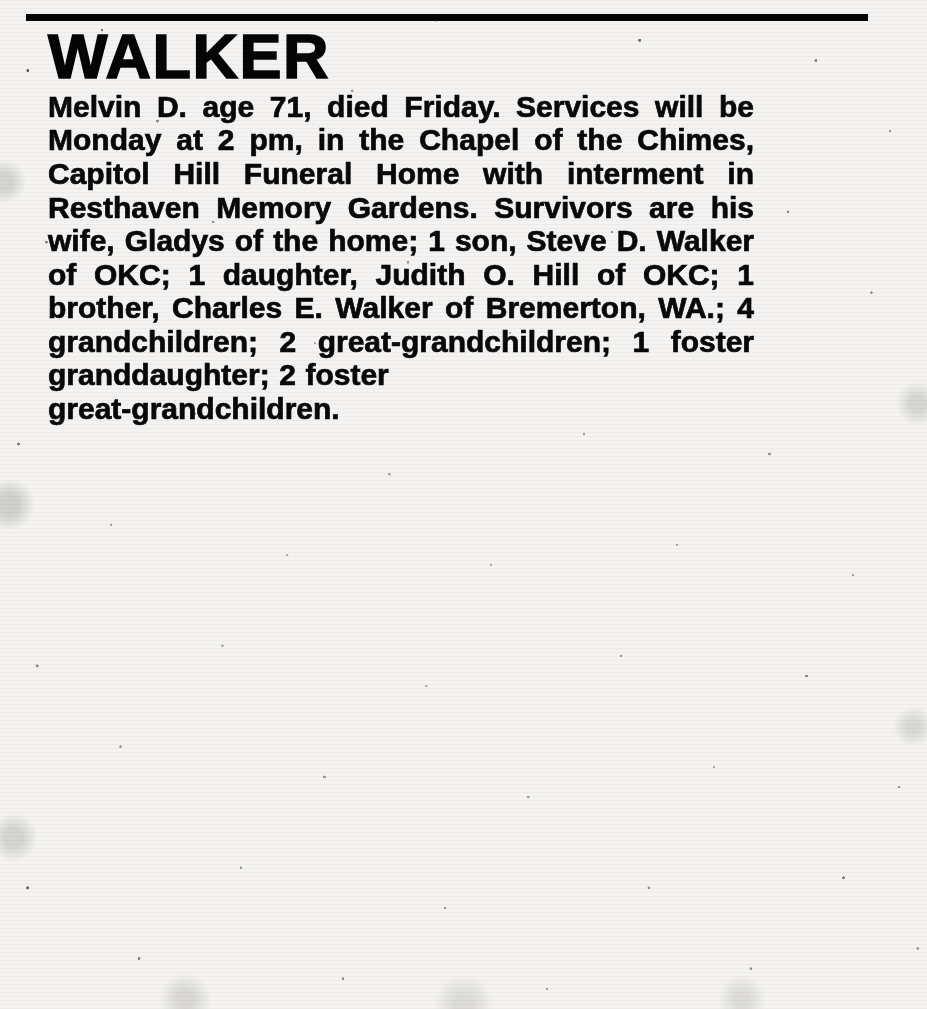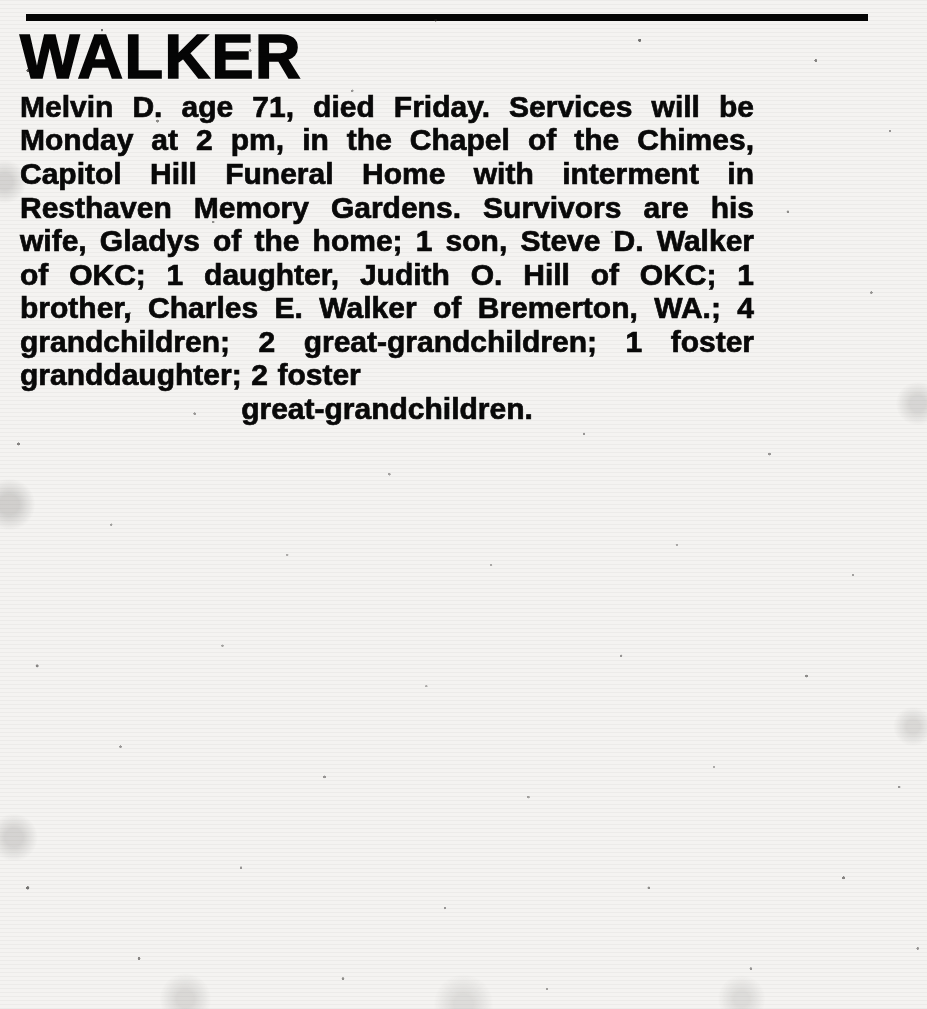--- a/index.html
+++ b/index.html
@@ -109,21 +109,21 @@
     width: 842px;
     height: 7px;
     background: #141210;
   }
 
   #obit {
     position: absolute;
     left: 0;
     top: 26px;
     width: 794px;
-    padding: 0 40px 0 20px;
+    padding: 0 40px 0 48px;
     box-sizing: border-box;
   }
 
   .surname {
     font-family: "Liberation Sans", sans-serif;
     font-weight: bold;
     font-size: 63px;
     line-height: 0.98;
     letter-spacing: 1.5px;
     color: #141210;
@@ -139,21 +139,21 @@
     line-height: 1.12;
     color: #171513;
     margin: 0;
     text-align: justify;
     text-justify: inter-word;
     -webkit-text-stroke: 0.7px #171513;
     word-spacing: 0.04em;
   }
   .body-text .last-line {
     display: block;
-    text-align: center;
+    text-align: left;
   }
 
   
   #ink {
     filter: contrast(1.12) saturate(0);
   }
 
   
   #banding {
     position: absolute;

